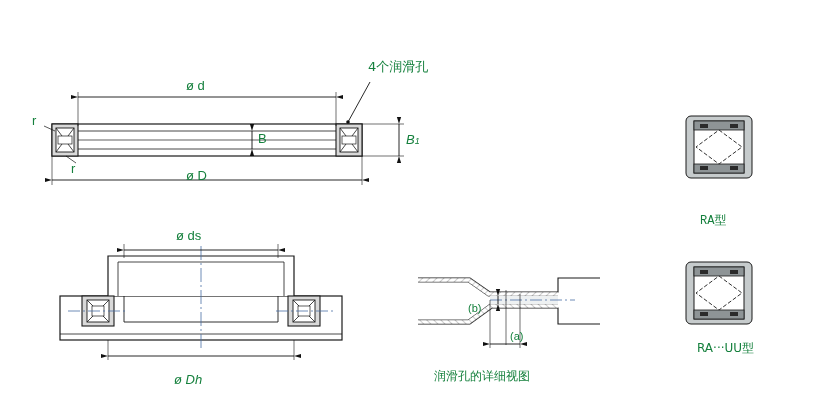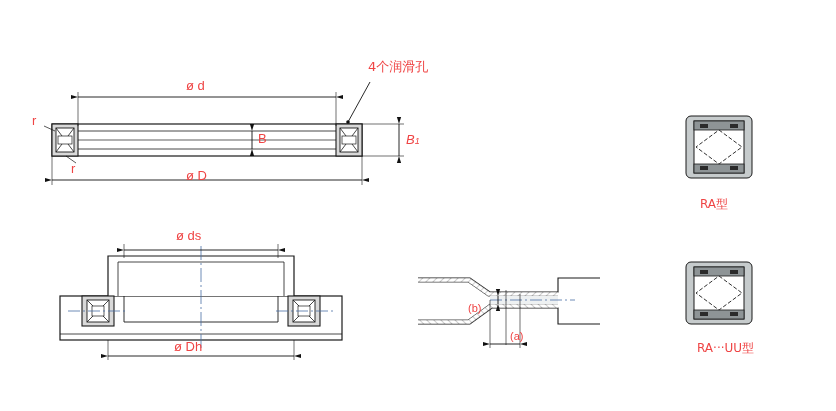--- a/index.html
+++ b/index.html
@@ -1,19 +1,19 @@
 <!DOCTYPE html>
 <html><head>
 <meta charset="utf-8">
 <style>
   html,body{margin:0;padding:0;background:#ffffff;}
   body{width:836px;height:411px;position:relative;overflow:hidden;
        font-family:"Liberation Sans",sans-serif;color:#1a1a1a;}
   .stage{position:absolute;left:0;top:0;width:836px;height:411px;}
-  .lbl{position:absolute;font-size:13px;color:#ef4444;white-space:nowrap;}
+  .lbl{position:absolute;font-size:13px;color:#15803d;white-space:nowrap;}
   .lbl.small{font-size:11px;}
   .lbl.cn{font-family:"DejaVu Sans",sans-serif;font-size:13px;}
   .lbl.cn.sm{font-size:12px;}
   svg{position:absolute;left:0;top:0;}
   .sub{font-size:9px;}
 </style>
 </head>
 <body>
 
 <div class="stage">
@@ -161,21 +161,22 @@
 
   <div class="lbl cn" style="left:368px;top:58px;">4个润滑孔</div>
   <div class="lbl" style="left:186px;top:78px;">ø d</div>
   <div class="lbl" style="left:186px;top:168px;">ø D</div>
   <div class="lbl" style="left:258px;top:131px;">B</div>
   <div class="lbl" style="left:406px;top:132px;font-style:italic;"><span>B</span><span class="sub">1</span></div>
   <div class="lbl" style="left:32px;top:113px;">r</div>
   <div class="lbl" style="left:71px;top:161px;">r</div>
 
   <div class="lbl" style="left:176px;top:228px;">ø ds</div>
-  <div class="lbl" style="left:174px;top:339px;">ø Dh</div>
+  <div class="lbl" style="left:174px;top:372px;font-style:italic;">ø Dh</div>
 
   <div class="lbl small" style="left:468px;top:302px;">(b)</div>
   <div class="lbl small" style="left:510px;top:330px;">(a)</div>
+  <div class="lbl cn sm" style="left:434px;top:368px;">润滑孔的详细视图</div>
 
-  <div class="lbl cn sm" style="left:700px;top:196px;">RA型</div>
+  <div class="lbl cn sm" style="left:700px;top:212px;font-family:Liberation Mono, monospace;">RA型</div>
   <div class="lbl cn sm" style="left:680px;top:340px;margin-left:17px;">RA···UU型</div>
 
 </div>
 
 </body></html>

